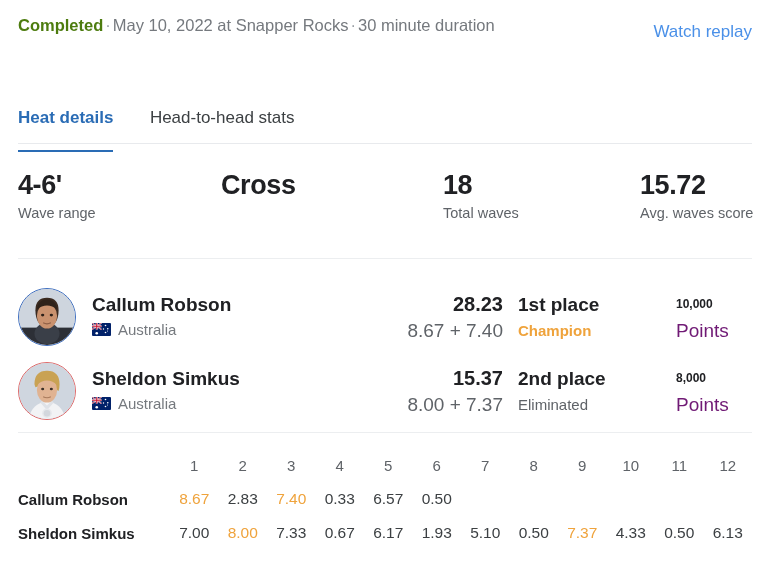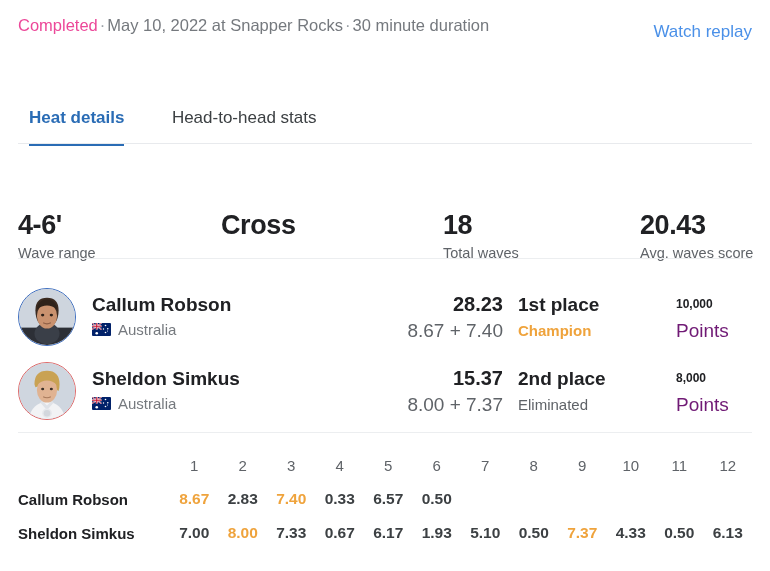--- a/index.html
+++ b/index.html
@@ -45,44 +45,43 @@
     white-space: nowrap;
   }
   .subtitle {
     margin-top: 6px;
     font-size: 16.5px;
     color: #75797e;
     line-height: 22px;
     white-space: nowrap;
   }
   .subtitle .status {
-    color: #ec4899;
-    font-weight: normal;
+    color: #4d7c0f;
+    font-weight: bold;
   }
   .subtitle .dot { color: #9aa0a6; padding: 0 2px; }
 
   
   .tabs {
     position: absolute;
     left: 18px;
     top: 98px;
     right: 18px;
     height: 46px;
     border-bottom: 1px solid #e8eaed;
   }
   .tab {
     display: inline-block;
     font-size: 17px;
     line-height: 40px;
     color: #3c4043;
     cursor: pointer;
     margin-right: 32px;
     position: relative;
-    padding-bottom: 8px;
-    margin-left: 11px;
+    padding-bottom: 14px;
   }
   .tab.active {
     color: #2a6cb5;
     font-weight: bold;
   }
   .tab.active::after {
     content: "";
     position: absolute;
     left: 0; right: 0; bottom: 0;
     height: 2.5px;
@@ -104,21 +103,20 @@
   .stat:nth-child(1) { left: 0; }
   .stat:nth-child(2) { left: 203px; }
   .stat:nth-child(3) { left: 425px; }
   .stat:nth-child(4) { left: 622px; }
   .stat-value {
     font-size: 27px;
     font-weight: bold;
     color: #202124;
     letter-spacing: -0.4px;
     line-height: 34px;
-    margin-top: 40px;
   }
   .stat-label {
     margin-top: 2px;
     font-size: 14.5px;
     color: #5f6368;
     line-height: 19px;
     white-space: nowrap;
   }
 
   
@@ -279,21 +277,21 @@
   .wave-table td.namecell {
     text-align: left;
     font-weight: bold;
     font-size: 15px;
     color: #202124;
     white-space: nowrap;
     padding-right: 8px;
   }
   .wave-table td.score {
     color: #3c4043;
-    font-weight: bold;
+    font-weight: normal;
     font-size: 15.5px;
   }
   .wave-table td.score.best { color: #efa33c; }
   .wave-table td.empty { color: transparent; }
 </style>
 </head>
 <body>
 
 <div class="page">
 
@@ -315,21 +313,21 @@
       <div class="stat-label">Wave range</div>
     </div>
     <div class="stat">
       <div class="stat-value">Cross</div>
     </div>
     <div class="stat">
       <div class="stat-value">18</div>
       <div class="stat-label">Total waves</div>
     </div>
     <div class="stat">
-      <div class="stat-value">20.43</div>
+      <div class="stat-value">15.72</div>
       <div class="stat-label">Avg. waves score</div>
     </div>
   </div>
 
   <div class="divider d1"></div>
 
   <div class="athletes">
 
     <div class="athlete-row">
       <div class="avatar">

